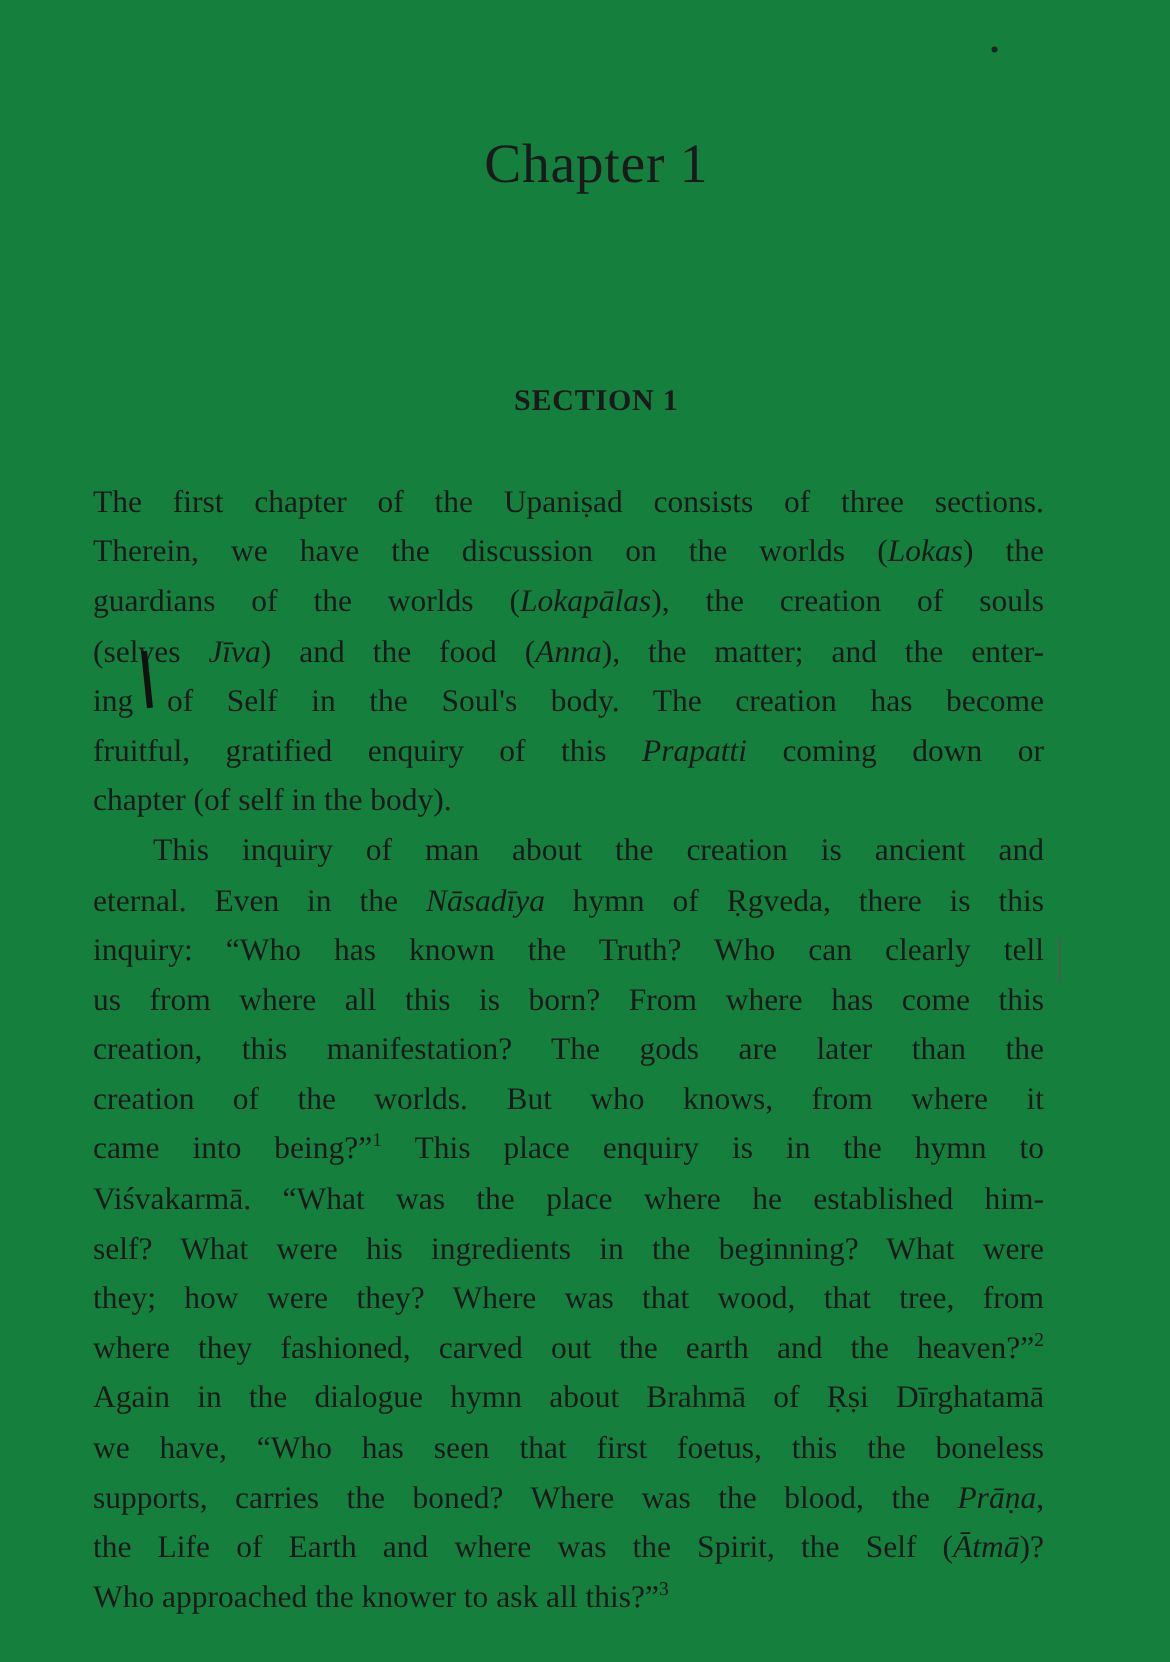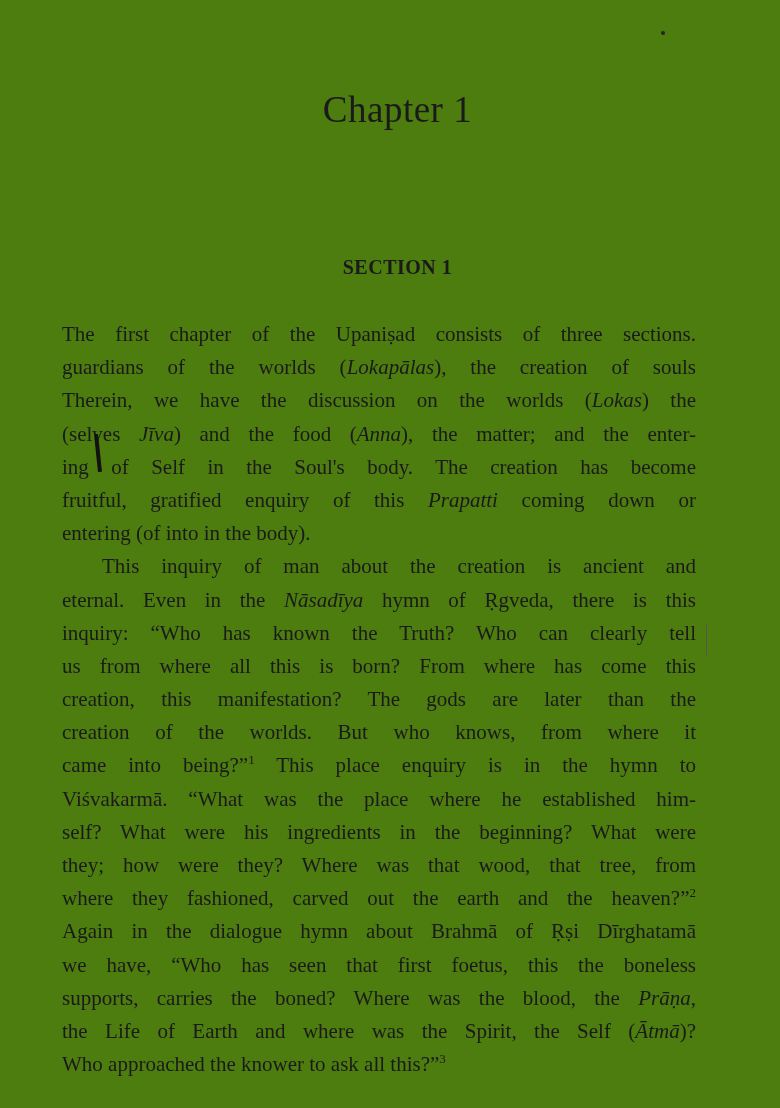--- a/index.html
+++ b/index.html
@@ -12,21 +12,21 @@
       height: 1108px;
       position: relative;
       overflow: hidden;
       font-family: "Liberation Serif", "DejaVu Serif", serif;
       color: #1a1a1a;
     }
     .page {
       position: absolute;
       left: 0; top: 0;
       width: 780px; height: 1108px;
-      background: #4d7c0f;
+      background: #15803d;
     }
     .speck {
       position: absolute;
       width: 4px; height: 4px;
       border-radius: 50%;
       background: #222;
     }
     .chapter-title {
       position: absolute;
       top: 88px;
@@ -90,26 +90,26 @@
   <span class="speck" style="left:661px; top:31px;"></span>
 
   <h1 class="chapter-title">Chapter 1</h1>
 
   <h2 class="section-heading">SECTION 1</h2>
 
   <div class="body-text">
 
     <div>
       <span class="line"><span class="seg">The first chapter of the Upaniṣad consists of three sections.</span></span>
+      <span class="line"><span class="seg">Therein, we have the discussion on the worlds (</span><i>Lokas</i><span class="seg">) the</span></span>
       <span class="line"><span class="seg">guardians of the worlds (</span><i>Lokapālas</i><span class="seg">), the creation of souls</span></span>
-      <span class="line"><span class="seg">Therein, we have the discussion on the worlds (</span><i>Lokas</i><span class="seg">) the</span></span>
       <span class="line"><span class="seg">(selves </span><i>Jīva</i><span class="seg">) and the food (</span><i>Anna</i><span class="seg">), the matter; and the enter-</span></span>
       <span class="line"><span class="seg">ing of Self in the Soul's body. The creation has become</span></span>
       <span class="line"><span class="seg">fruitful, gratified enquiry of this </span><i>Prapatti</i><span class="seg"> coming down or</span></span>
-      <span class="line last"><span class="seg">entering (of into in the body).</span></span>
+      <span class="line last"><span class="seg">chapter (of self in the body).</span></span>
     </div>
 
     <div>
       <span class="line indent"><span class="seg">This inquiry of man about the creation is ancient and</span></span>
       <span class="line"><span class="seg">eternal. Even in the </span><i>Nāsadīya</i><span class="seg"> hymn of Ṛgveda, there is this</span></span>
       <span class="line"><span class="seg">inquiry: “Who has known the Truth? Who can clearly tell</span></span>
       <span class="line"><span class="seg">us from where all this is born? From where has come this</span></span>
       <span class="line"><span class="seg">creation, this manifestation? The gods are later than the</span></span>
       <span class="line"><span class="seg">creation of the worlds. But who knows, from where it</span></span>
       <span class="line"><span class="seg">came into being?”</span><sup>1</sup><span class="seg"> This place enquiry is in the hymn to</span></span>

